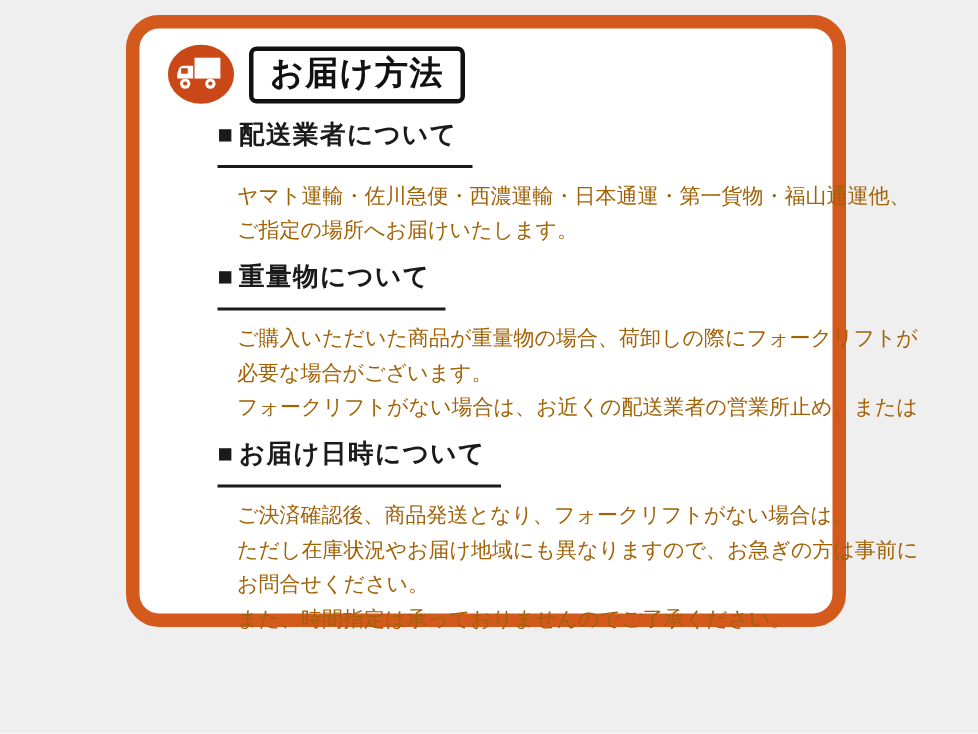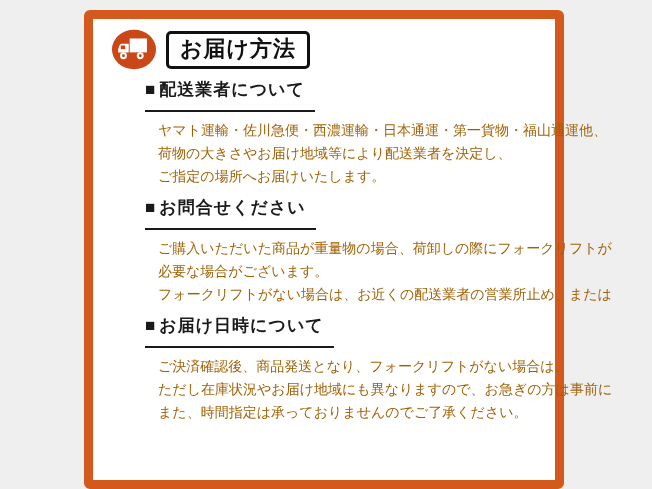--- a/index.html
+++ b/index.html
@@ -13,25 +13,25 @@
     font-family: "Liberation Sans", "DejaVu Sans", sans-serif;
     color: #1a1a1a;
     overflow: hidden;
     position: relative;
   }
   .card {
     position: absolute;
     left: 84px;
     top: 10px;
     width: 480px;
-    height: 479px;
+    height: 408px;
     box-sizing: border-box;
     background: #ffffff;
     border: 9px solid #d4591c;
-    border-radius: 6px;
+    border-radius: 22px;
   }
   .card-inner {
     padding: 10px 16px 0 16px;
   }
   .header {
     display: flex;
     align-items: center;
     gap: 9px;
     margin-left: 2px;
   }
@@ -104,39 +104,39 @@
         </span>
         <div class="title-box">お届け方法</div>
       </div>
 
       <div class="content">
 
         <section class="section">
           <h2 class="section-heading"><span class="bullet">■</span><span>配送業者について</span></h2>
           <div class="section-lines">
             <div class="text-line">ヤマト運輸・佐川急便・西濃運輸・日本通運・第一貨物・福山通運他、</div>
-            <div class="text-line">荷物の大きさやお届け地域等により配送業者を決定し、</div>
             <div class="text-line">ご指定の場所へお届けいたします。</div>
           </div>
         </section>
 
         <section class="section">
-          <h2 class="section-heading"><span class="bullet">■</span><span>お問合せください</span></h2>
+          <h2 class="section-heading"><span class="bullet">■</span><span>重量物について</span></h2>
           <div class="section-lines">
             <div class="text-line">ご購入いただいた商品が重量物の場合、荷卸しの際にフォークリフトが</div>
             <div class="text-line">必要な場合がございます。</div>
             <div class="text-line">フォークリフトがない場合は、お近くの配送業者の営業所止め、または</div>
           </div>
         </section>
 
         <section class="section">
           <h2 class="section-heading"><span class="bullet">■</span><span>お届け日時について</span></h2>
           <div class="section-lines">
             <div class="text-line">ご決済確認後、商品発送となり、フォークリフトがない場合は。</div>
             <div class="text-line">ただし在庫状況やお届け地域にも異なりますので、お急ぎの方は事前に</div>
+            <div class="text-line">お問合せください。</div>
             <div class="text-line">また、時間指定は承っておりませんのでご了承ください。</div>
           </div>
         </section>
 
       </div>
     </div>
   </div>
 </div>
 
 </body></html>

